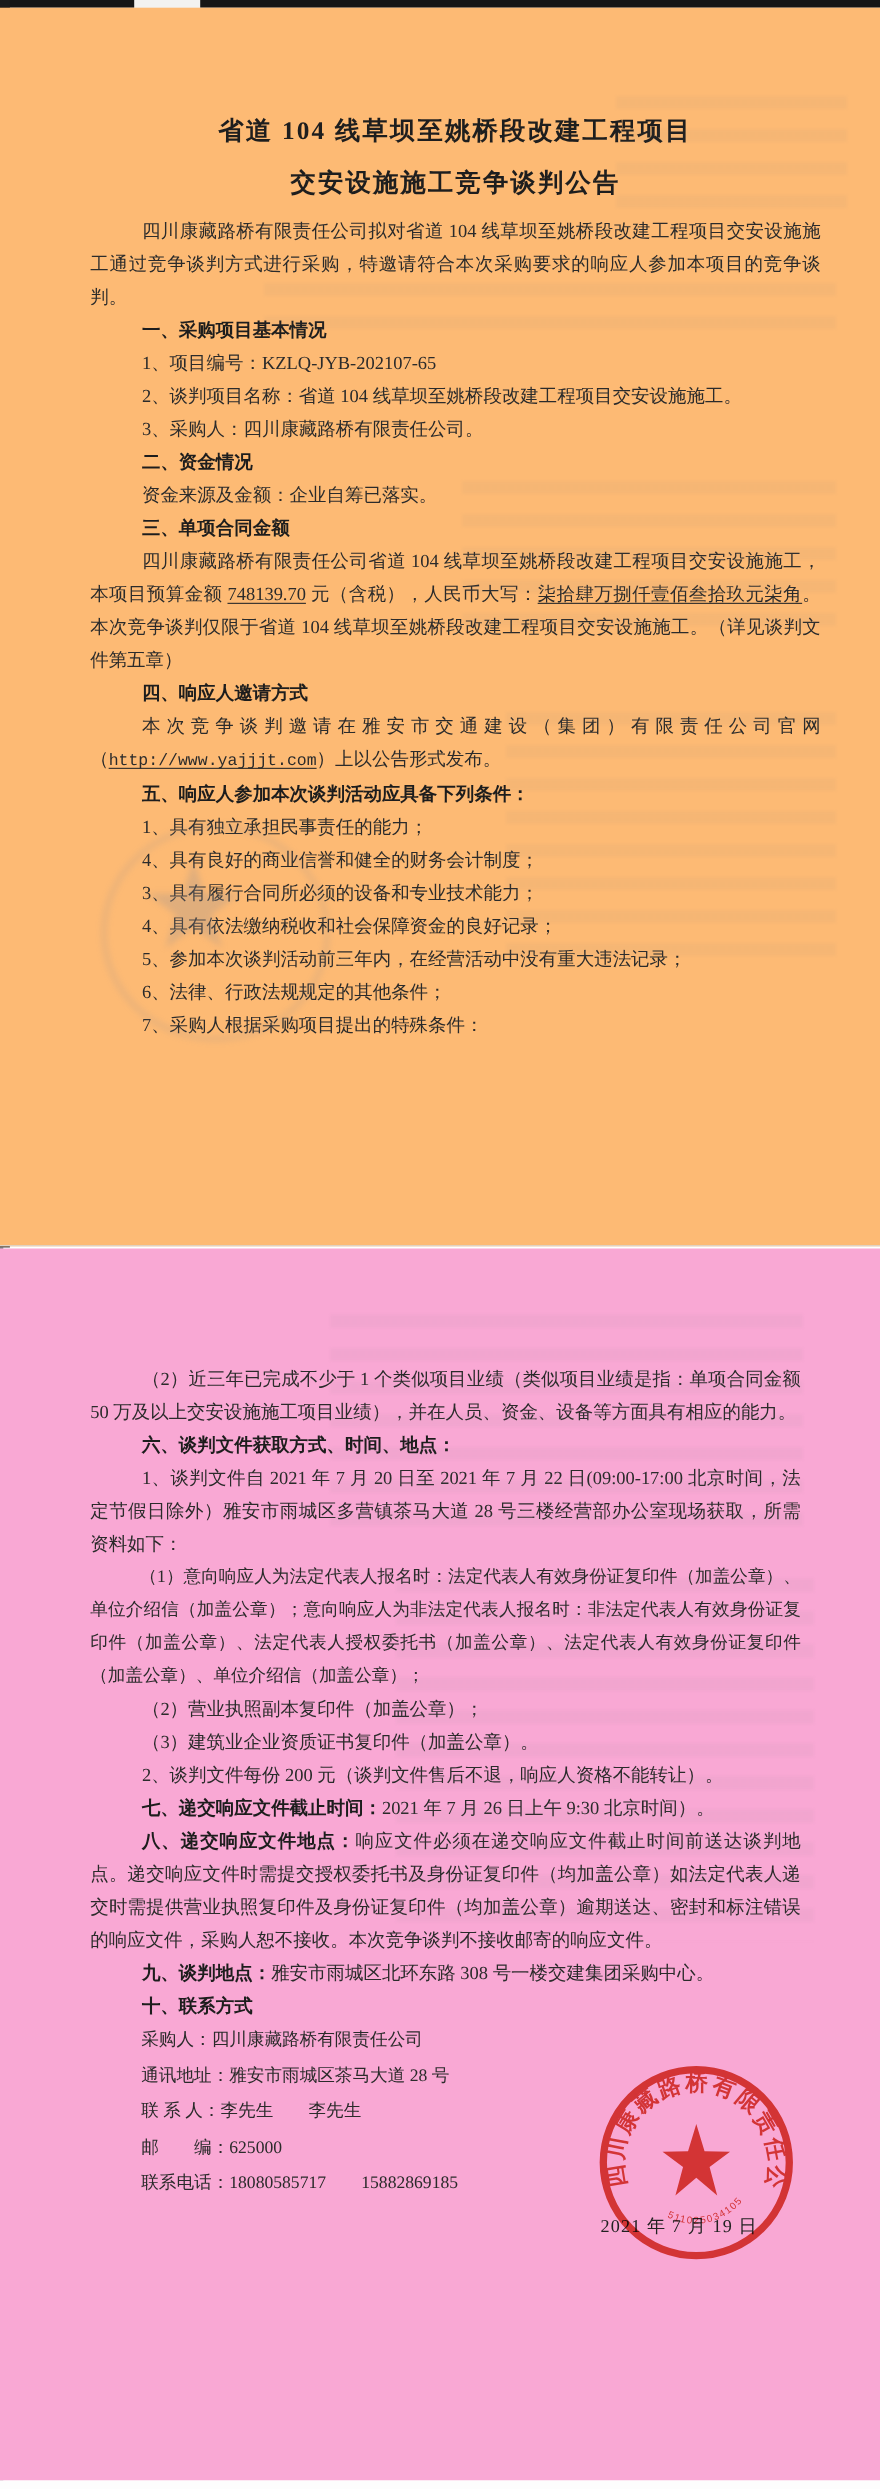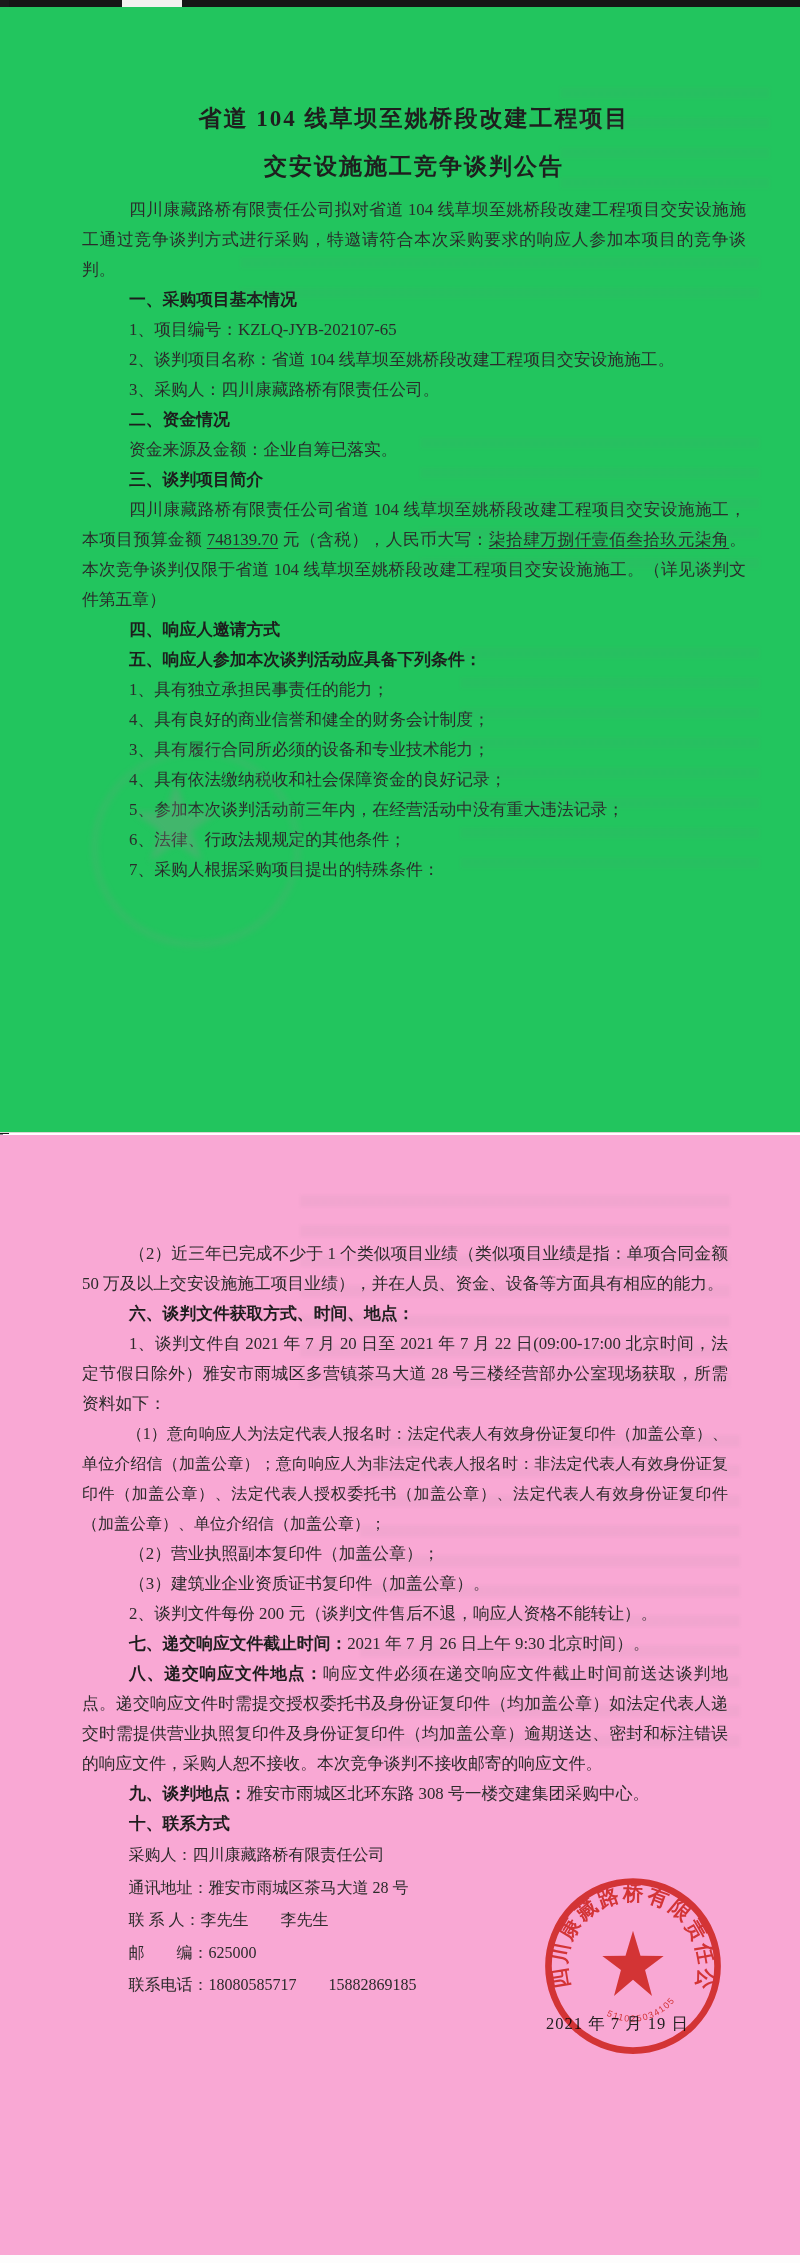--- a/index.html
+++ b/index.html
@@ -12,21 +12,21 @@
   
   .edge-top{position:absolute;left:0;top:0;width:800px;height:7px;background:#161616;}
   .edge-left-1{position:absolute;left:0;top:0;width:9px;height:1134px;background:#1b1b1b;}
   .edge-left-2{position:absolute;left:0;top:1134px;width:3px;height:1121px;background:rgba(40,40,45,.55);}
   .notch{position:absolute;left:122px;top:0;width:60px;height:8px;background:#f3f2ef;}
   .edge-bottom{position:absolute;left:0;top:2255px;width:800px;height:8px;background:#fdfdfd;}
 
   
   .page{position:absolute;left:0;width:800px;box-sizing:border-box;}
   .page1{
-    top:7px;height:1126px;background:#22c55e;
+    top:7px;height:1126px;background:#fdba74;
     padding:96px 54px 0 82px;
     border-bottom:1px solid #d9d6d4;
   }
   .page2{
     top:1135px;height:1120px;background:#f9a8d4;
     padding:104px 72px 0 82px;
   }
 
   
   .title{margin:0 0 16px;text-align:center;font-size:23px;font-weight:bold;
@@ -90,24 +90,25 @@
     <p class="line">四川康藏路桥有限责任公司拟对省道 104 线草坝至姚桥段改建工程项目交安设施施工通过竞争谈判方式进行采购，特邀请符合本次采购要求的响应人参加本项目的竞争谈判。</p>
 
     <p class="h">一、采购项目基本情况</p>
     <p class="line">1、项目编号：KZLQ-JYB-202107-65</p>
     <p class="line">2、谈判项目名称：省道 104 线草坝至姚桥段改建工程项目交安设施施工。</p>
     <p class="line">3、采购人：四川康藏路桥有限责任公司。</p>
 
     <p class="h">二、资金情况</p>
     <p class="line">资金来源及金额：企业自筹已落实。</p>
 
-    <p class="h">三、谈判项目简介</p>
+    <p class="h">三、单项合同金额</p>
     <p class="line"><span>四川康藏路桥有限责任公司省道 104 线草坝至姚桥段改建工程项目交安设施施工，本项目预算金额 </span><span class="u">748139.70</span><span> 元（含税），人民币大写：</span><span class="u">柒拾肆万捌仟壹佰叁拾玖元柒角</span><span>。本次竞争谈判仅限于省道 104 线草坝至姚桥段改建工程项目交安设施施工。（详见谈判文件第五章）</span></p>
 
     <p class="h">四、响应人邀请方式</p>
+    <p class="line"><span>本次竞争谈判邀请在雅安市交通建设（集团）有限责任公司官网（</span><span class="u url">http://www.yajjjt.com</span><span>）上以公告形式发布。</span></p>
 
     <p class="h">五、响应人参加本次谈判活动应具备下列条件：</p>
     <p class="line">1、具有独立承担民事责任的能力；</p>
     <p class="line">4、具有良好的商业信誉和健全的财务会计制度；</p>
     <p class="line">3、具有履行合同所必须的设备和专业技术能力；</p>
     <p class="line">4、具有依法缴纳税收和社会保障资金的良好记录；</p>
     <p class="line">5、参加本次谈判活动前三年内，在经营活动中没有重大违法记录；</p>
     <p class="line">6、法律、行政法规规定的其他条件；</p>
     <p class="line">7、采购人根据采购项目提出的特殊条件：</p>
   </section>

